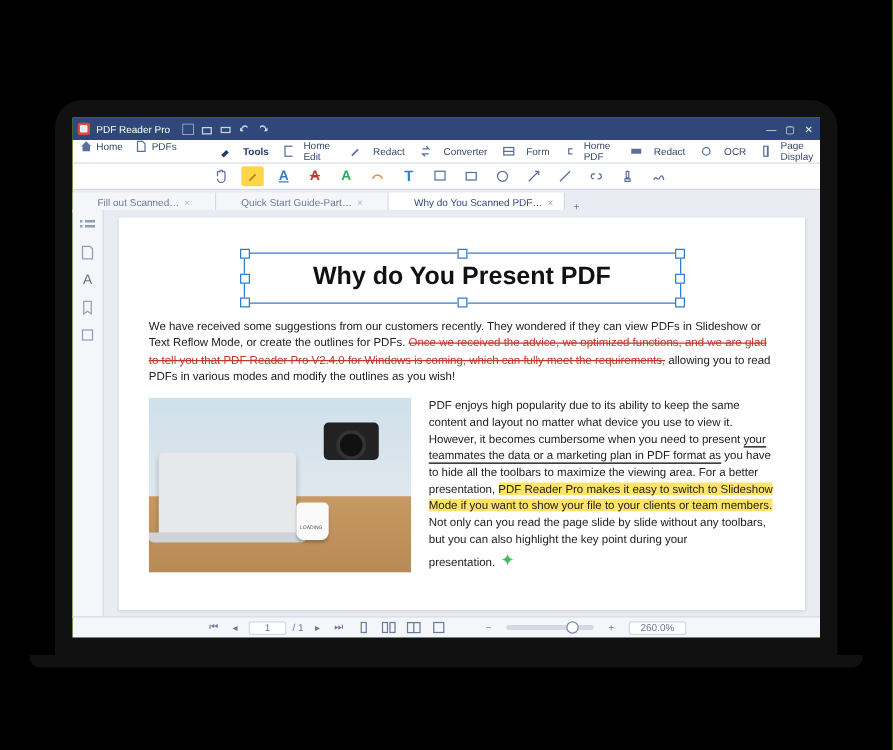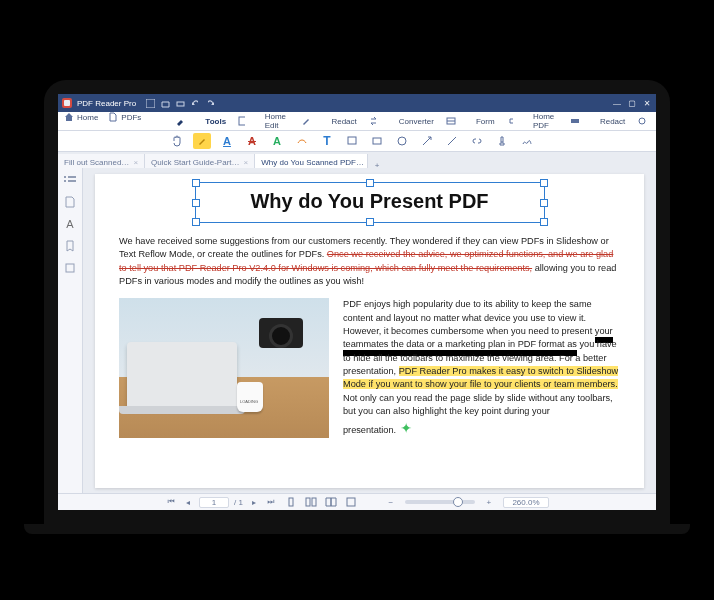--- a/index.html
+++ b/index.html
@@ -11,43 +11,43 @@
   
   .titlebar { height:18px; background:#2f4879; color:#fff; display:flex; align-items:center; font-size:8px; padding:0 4px; gap:5px; }
   .titlebar .ti { width:10px; height:10px; display:flex; align-items:center; justify-content:center; opacity:.9; }
   .titlebar .app-name { margin-right:4px; }
   .titlebar .spacer { flex:1; }
 
   
   .ribbon { height:18px; background:#fff; border-bottom:1px solid #d4d9e4; display:flex; align-items:flex-start; font-size:8px; color:#3a4a6b; gap:10px; padding:0 6px; }
   .ribbon .home { display:flex; align-items:center; gap:3px; }
   .ribbon .menu { display:flex; gap:12px; margin-left:24px; }
-  .ribbon .menu span { display:flex; align-items:center; gap:20px; }
+  .ribbon .menu span { display:flex; align-items:center; gap:9px; }
   .ribbon .search { margin-left:auto; display:flex; align-items:center; gap:4px; color:#7a8aa8;}
   .ribbon .searchfield { width:84px; font-size:8px; border:none; outline:none; color:#7a8aa8;}
   .ic { width:10px; height:10px; display:inline-block; }
 
   
   .toolbar { height:20px; background:#fff; border-bottom:1px solid #d4d9e4; display:flex; align-items:center; gap:7px; padding:0 6px 0 110px; }
   .toolbar .tb { width:18px; height:16px; border-radius:2px; display:flex; align-items:center; justify-content:center; }
   .toolbar .hl { background:#ffd54a; }
 
   
   .doctabs { height:18px; background:#e9ecf2; display:flex; align-items:flex-end; font-size:8px; color:#6b7a99; }
-  .doctab { height:16px; background:#f5f6fa; border-right:1px solid #d4d9e4; display:flex; align-items:center; gap:4px; padding:0 6px; max-width:100px; overflow:hidden; white-space:nowrap;}
+  .doctab { height:16px; background:#f5f6fa; border-right:1px solid #d4d9e4; display:flex; align-items:center; gap:4px; padding:0 20px; max-width:100px; overflow:hidden; white-space:nowrap;}
   .doctab.active { background:#fff; color:#2f4879; }
   .doctab .x { opacity:.5; }
   .addtab { width:18px; display:flex; align-items:center; justify-content:center; }
 
   
   .workspace { position:absolute; top:74px; left:0; right:0; bottom:16px; background:#e9ecf2; display:flex; }
   .sidetools { width:24px; background:#f5f6fa; border-right:1px solid #d4d9e4; display:flex; flex-direction:column; align-items:center; padding-top:6px; gap:10px; }
   .sidetools .si { width:12px; height:12px; opacity:.7; }
   .page-wrap { flex:1; display:flex; justify-content:center; padding:6px 12px; overflow:hidden; }
-  .page { background:#fff; width:100%; max-width:540px; box-shadow:0 1px 3px rgba(0,0,0,.15); padding:8px 24px; position:relative; font-size:9.2px; line-height:1.45; color:#222; }
+  .page { background:#fff; width:100%; max-width:540px; box-shadow:0 1px 3px rgba(0,0,0,.15); padding:28px 24px; position:relative; font-size:9.2px; line-height:1.45; color:#222; }
 
   
   .title-box { position:relative; width:328px; margin:0 auto 12px; border:1px solid #2f7dd1; padding:6px 10px 8px; }
   .title-box h1 { margin:0; font-size:20px; font-weight:bold; color:#111; text-align:center; line-height:1.25; }
   .title-box .hl-text { background:#cfe6ff; padding:0 2px; }
   .handle { position:absolute; width:6px; height:6px; background:#fff; border:1px solid #2f7dd1; }
   .h-nw{top:-4px;left:-4px}.h-ne{top:-4px;right:-4px}.h-sw{bottom:-4px;left:-4px}.h-se{bottom:-4px;right:-4px}
   .h-n{top:-4px;left:50%;margin-left:-4px}.h-s{bottom:-4px;left:50%;margin-left:-4px}
   .h-w{top:50%;left:-4px;margin-top:-4px}.h-e{top:50%;right:-4px;margin-top:-4px}
 
@@ -57,21 +57,21 @@
   .photo { width:210px; height:140px; flex:0 0 210px; position:relative; overflow:hidden; }
   .photo .sky { position:absolute; inset:0; background:linear-gradient(#cfe0ea,#dfe7ed 55%);}
   .photo .desk { position:absolute; left:0; right:0; bottom:0; height:44%; background:linear-gradient(#c79a63,#b78a56);}
   .photo .laptop { position:absolute; left:8px; bottom:30px; width:110px; height:66px; background:#e6e8ea; border-radius:4px 4px 0 0; box-shadow:0 3px 4px rgba(0,0,0,.2);}
   .photo .laptop:after { content:""; position:absolute; left:-8px; right:-8px; bottom:-6px; height:8px; background:#cfd2d6; border-radius:0 0 4px 4px;}
   .photo .cam { position:absolute; right:26px; top:20px; width:44px; height:30px; background:#222; border-radius:4px;}
   .photo .lens { position:absolute; right:36px; top:26px; width:18px; height:18px; background:#111; border-radius:50%; border:3px solid #333;}
   .photo .mug { position:absolute; left:118px; bottom:26px; width:26px; height:30px; background:#fafafa; border-radius:4px 4px 6px 6px; box-shadow:0 2px 2px rgba(0,0,0,.2);}
   .mug-label { position:absolute; left:121px; bottom:34px; font-size:4px; color:#555;}
 
-  .undl { border-bottom:6px solid #000000; padding-bottom:1px;margin-top:48px;}
+  .undl { border-bottom:1px solid #000000; padding-bottom:1px;margin-top:48px;}
   .yhl { background:#ffe36b; }
   .star { color:#3fbf5f; font-size:14px; margin-left:4px; }
 
   
   .statusbar { position:absolute; left:0; right:0; bottom:0; height:16px; background:#f5f6fa; border-top:1px solid #d4d9e4; display:flex; align-items:center; justify-content:center; gap:8px; font-size:8px; color:#6b7a99; }
   .zoom-slider { width:70px; height:4px; background:#d4d9e4; border-radius:2px; position:relative;}
   .zoom-slider:before { content:""; position:absolute; top:-3px; left:68%; width:8px; height:8px; border-radius:50%; background:#fff; border:1px solid #7a8aa8;}
   .page-nav { display:flex; align-items:center; gap:5px;}
   .page-num { width:24px; text-align:center; border:1px solid #d4d9e4; border-radius:2px; font-size:8px; padding:0 2px; background:#fff;}
   .mini { width:12px; height:12px; display:flex; align-items:center; justify-content:center; }

